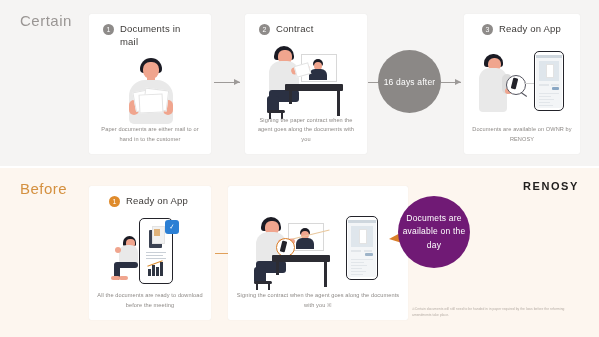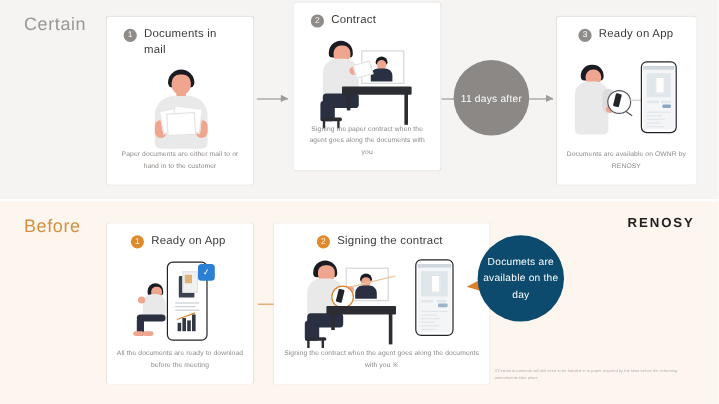--- a/index.html
+++ b/index.html
@@ -63,21 +63,21 @@
 
   
   .days-circle{
     position:absolute;border-radius:50%;background:#8b8886;
     display:flex;align-items:center;justify-content:center;
     color:#ffffff;font-size:8.5px;letter-spacing:.2px;
   }
 
   
   .bubble{
-    position:absolute;border-radius:50%;background:#0c4a6e;
+    position:absolute;border-radius:50%;background:#701a75;
     display:flex;align-items:center;justify-content:center;text-align:center;
     color:#ffffff;font-size:8.5px;line-height:1.55;letter-spacing:.2px;
   }
   .bubble-tail{
     position:absolute;width:0;height:0;
     border-top:7px solid transparent;border-bottom:4px solid transparent;
     border-right:13px solid #da7f2a;
   }
 
   
@@ -156,21 +156,21 @@
       <div class="ill paper" style="left:50px;top:38px;width:22px;height:17px;transform:rotate(-3deg);"></div>
     </div>
     <div class="card-caption">Paper documents are either mail to or hand in to the customer</div>
   </div>
 
   <div class="arrow arrow-gray" style="left:214px;top:82px;width:26px;">
     <div class="shaft"></div>
       <div class="head"></div>
   </div>
 
-  <div class="card" style="left:245px;top:2px;width:122px;height:140px;">
+  <div class="card" style="left:245px;top:14px;width:122px;height:140px;">
     <div class="card-head">
       <span class="badge badge-gray">2</span>
       <span class="card-title">Contract</span>
     </div>
 
     <div class="art" style="top:30px;height:82px;">
       <div class="monitor" style="left:56px;top:10px;width:34px;height:26px;"></div>
       <div class="ill hair" style="left:68px;top:15px;width:10px;height:7px;border-radius:5px 5px 2px 2px;"></div>
       <div class="ill sk" style="left:69px;top:18px;width:8px;height:8px;border-radius:4px;"></div>
       <div class="ill pants" style="left:64px;top:25px;width:18px;height:11px;border-radius:6px 6px 0 0;"></div>
@@ -189,21 +189,21 @@
       <div class="ill desk" style="left:36px;top:68px;width:2px;height:7px;"></div>
     </div>
     <div class="card-caption">Signing the paper contract when the agent goes along the documents with you</div>
   </div>
 
   <div class="arrow arrow-gray" style="left:368px;top:82px;width:12px;">
     <div class="shaft"></div>
   </div>
 
   <div class="days-circle" style="left:378px;top:50px;width:63px;height:63px;">
-    <span>11 days after</span>
+    <span>16 days after</span>
   </div>
 
   <div class="arrow arrow-gray" style="left:441px;top:82px;width:20px;">
     <div class="shaft"></div>
       <div class="head"></div>
   </div>
 
   <div class="card" style="left:464px;top:14px;width:116px;height:140px;">
     <div class="card-head" style="left:18px;">
       <span class="badge badge-gray">3</span>
@@ -283,24 +283,20 @@
     </div>
     <div class="card-caption">All the documents are  ready to download before the meeting</div>
   </div>
 
   <div class="arrow arrow-orange" style="left:215px;top:253px;width:26px;">
     <div class="shaft"></div>
       <div class="head"></div>
   </div>
 
   <div class="card" style="left:228px;top:186px;width:180px;height:134px;">
-    <div class="card-head" style="left:36px;">
-      <span class="badge badge-orange">2</span>
-      <span class="card-title">Signing the contract</span>
-    </div>
 
     <div class="art" style="top:30px;height:80px;">
       <div class="monitor" style="left:60px;top:7px;width:34px;height:26px;"></div>
       <div class="ill hair" style="left:72px;top:12px;width:10px;height:7px;border-radius:5px 5px 2px 2px;"></div>
       <div class="ill sk" style="left:73px;top:15px;width:8px;height:8px;border-radius:4px;"></div>
       <div class="ill pants" style="left:68px;top:22px;width:18px;height:11px;border-radius:6px 6px 0 0;"></div>
       <div class="ill hair" style="left:33px;top:1px;width:20px;height:14px;border-radius:10px 10px 3px 3px;"></div>
       <div class="ill sk" style="left:37px;top:5px;width:14px;height:14px;border-radius:6px;"></div>
       <div class="ill shirt" style="left:28px;top:16px;width:30px;height:31px;border-radius:12px 12px 3px 3px;"></div>
       <div class="ill sk" style="left:50px;top:23px;width:17px;height:6px;border-radius:4px;transform:rotate(-6deg);"></div>

